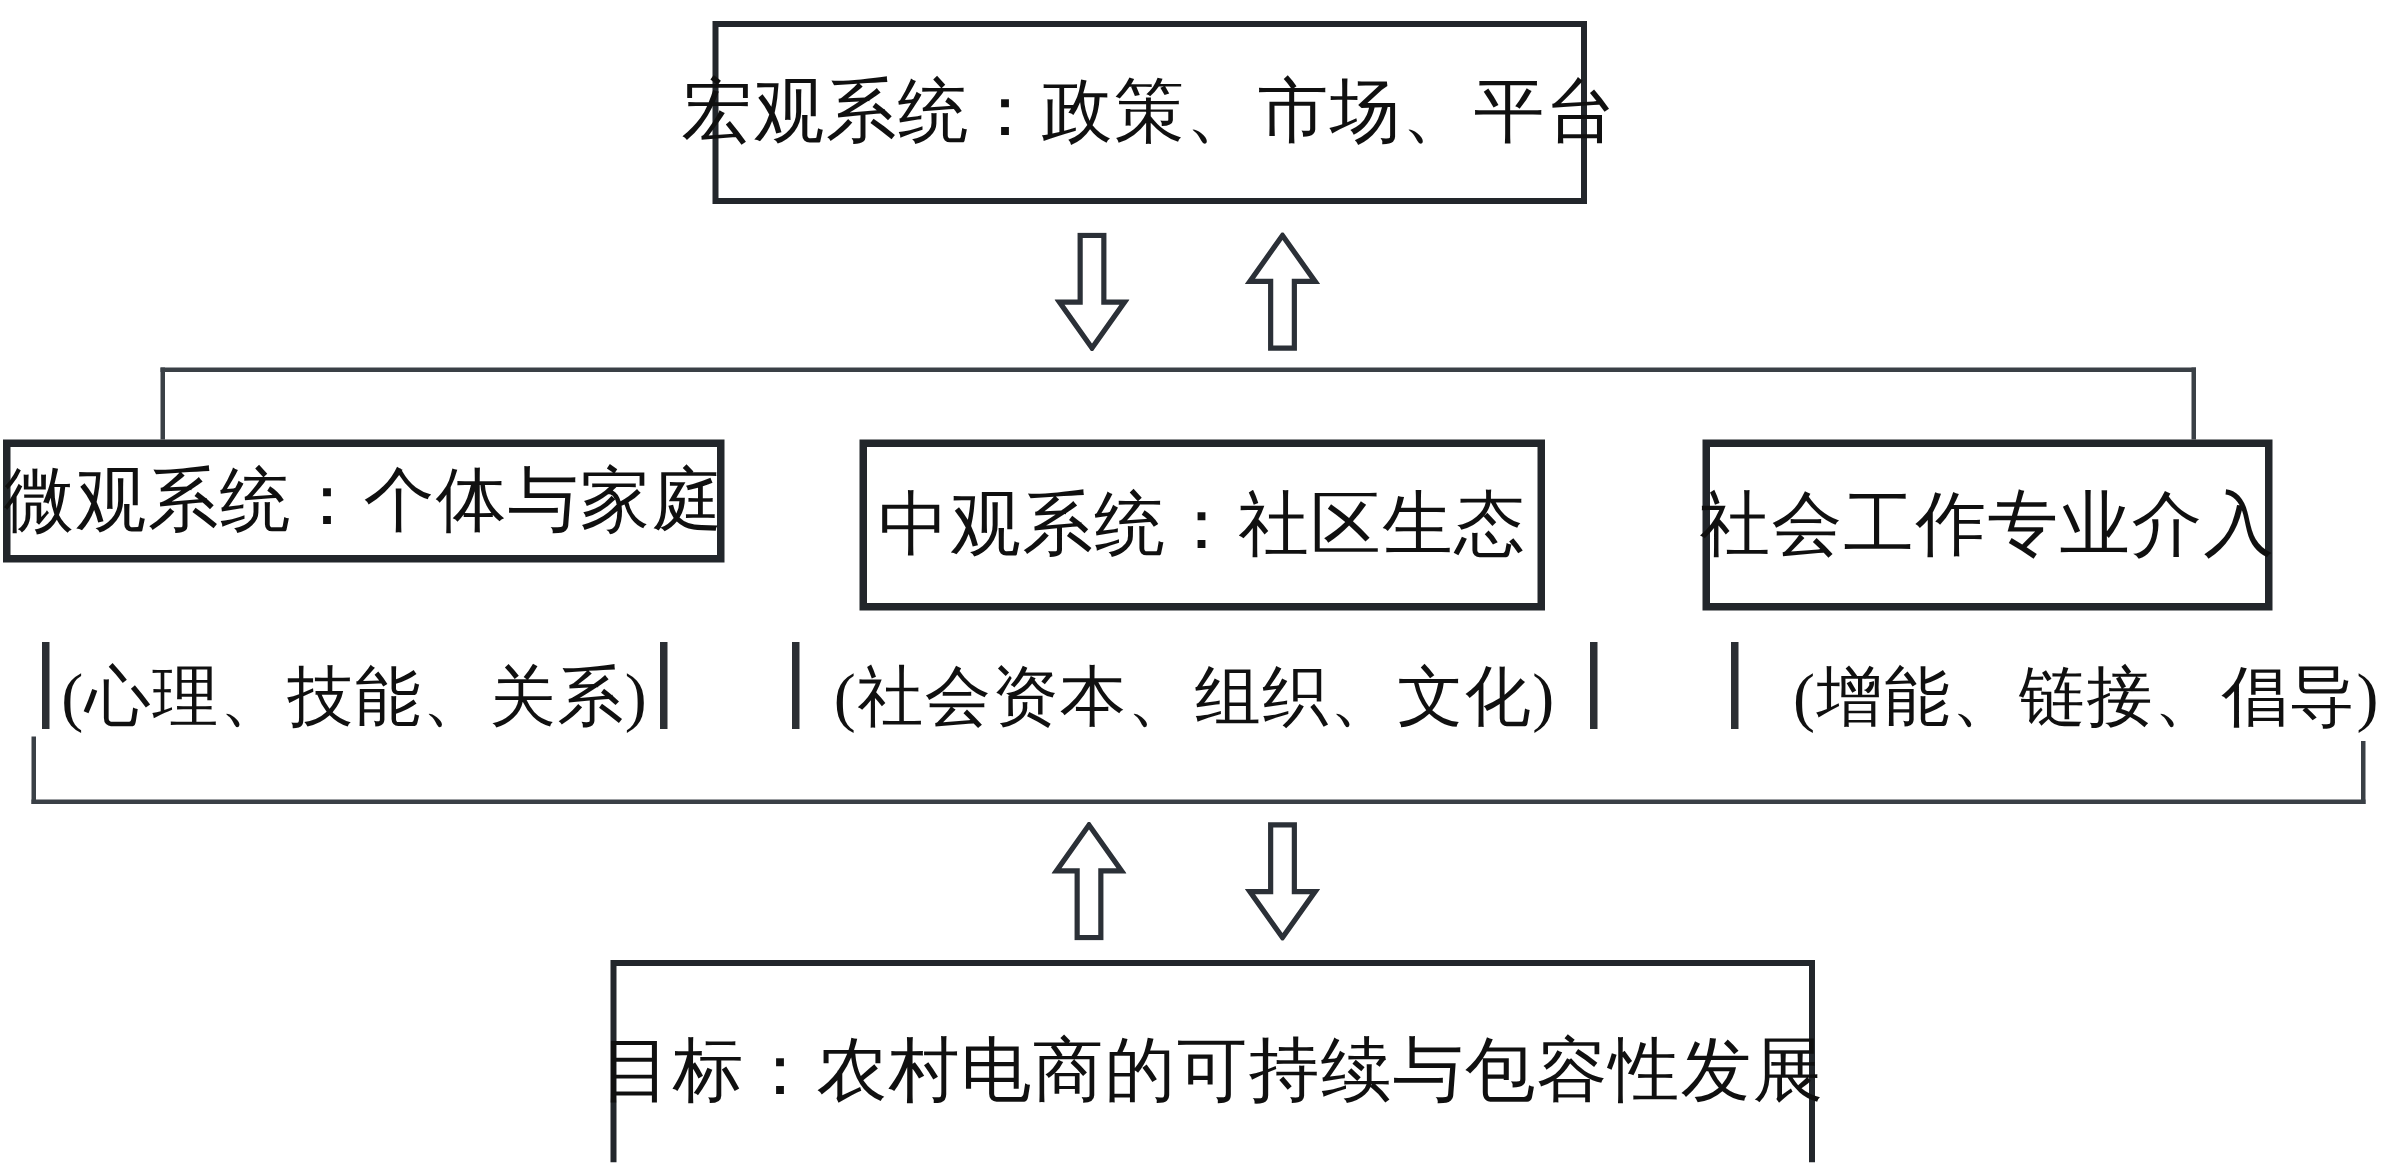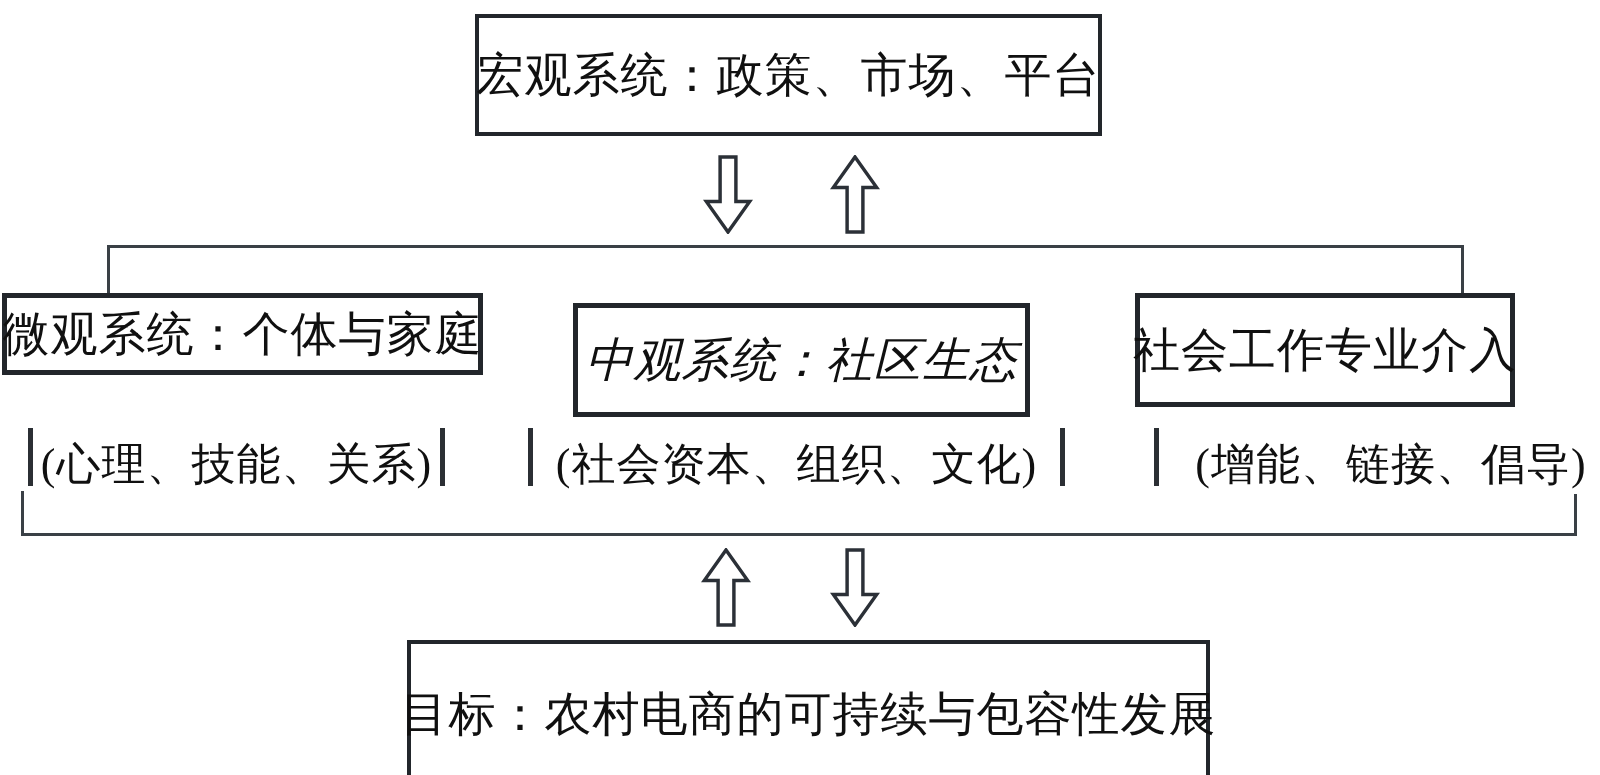--- a/index.html
+++ b/index.html
@@ -25,23 +25,23 @@
     align-items: center;
     justify-content: center;
     text-align: center;
     white-space: nowrap;
   }
   .box-label {
     font-size: 47px;
     letter-spacing: 1px;
     line-height: 1;
   }
-  .top-box    { left: 475px; top: 14px;  width: 627px; height: 122px; }
+  .top-box    { left: 475px; top: 14px;  width: 583px; height: 122px; }
   .micro-box  { left: 2px;   top: 293px; width: 481px; height: 82px; border-width: 5px; }
-  .meso-box   { left: 573px; top: 303px; width: 457px; height: 114px; border-width: 5px; font-style: italic; }
+  .meso-box   { left: 573px; top: 293px; width: 457px; height: 114px; border-width: 5px; }
   .social-box { left: 1135px;top: 293px; width: 380px; height: 114px; border-width: 5px; }
   .goal-box   { left: 407px; top: 640px; width: 803px; height: 149px; }
 
   .line {
     position: absolute;
     background: #3a4046;
   }
   .hline { height: 3px; }
   .vline { width: 3px; }
 

